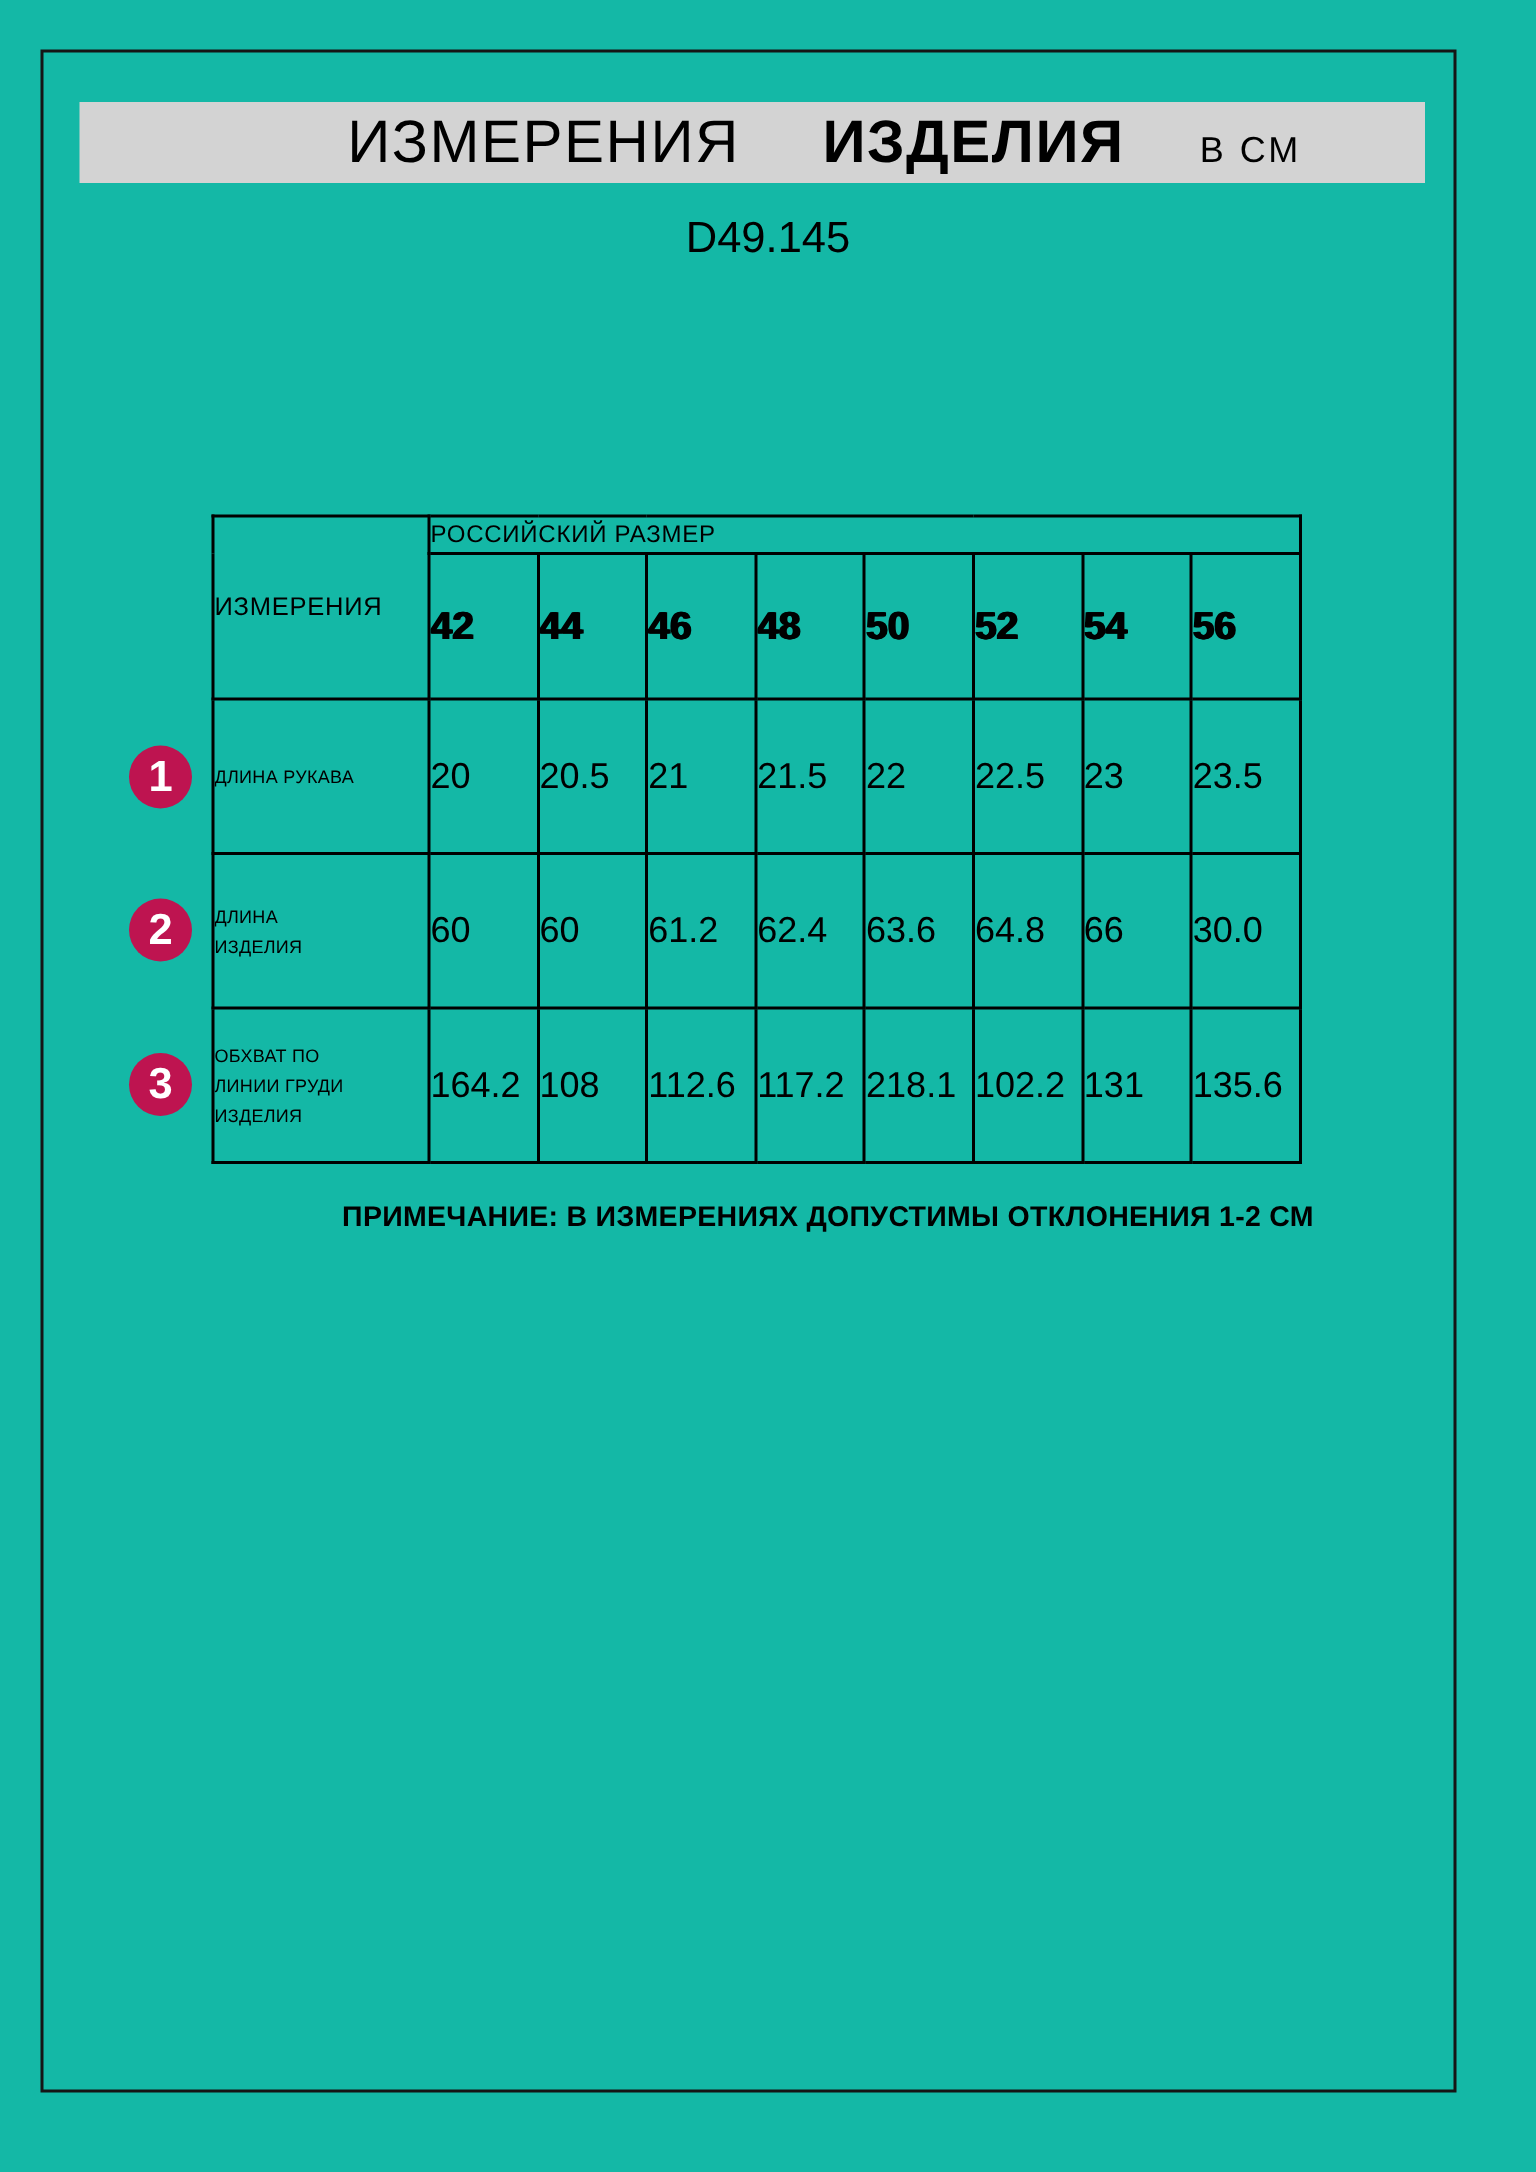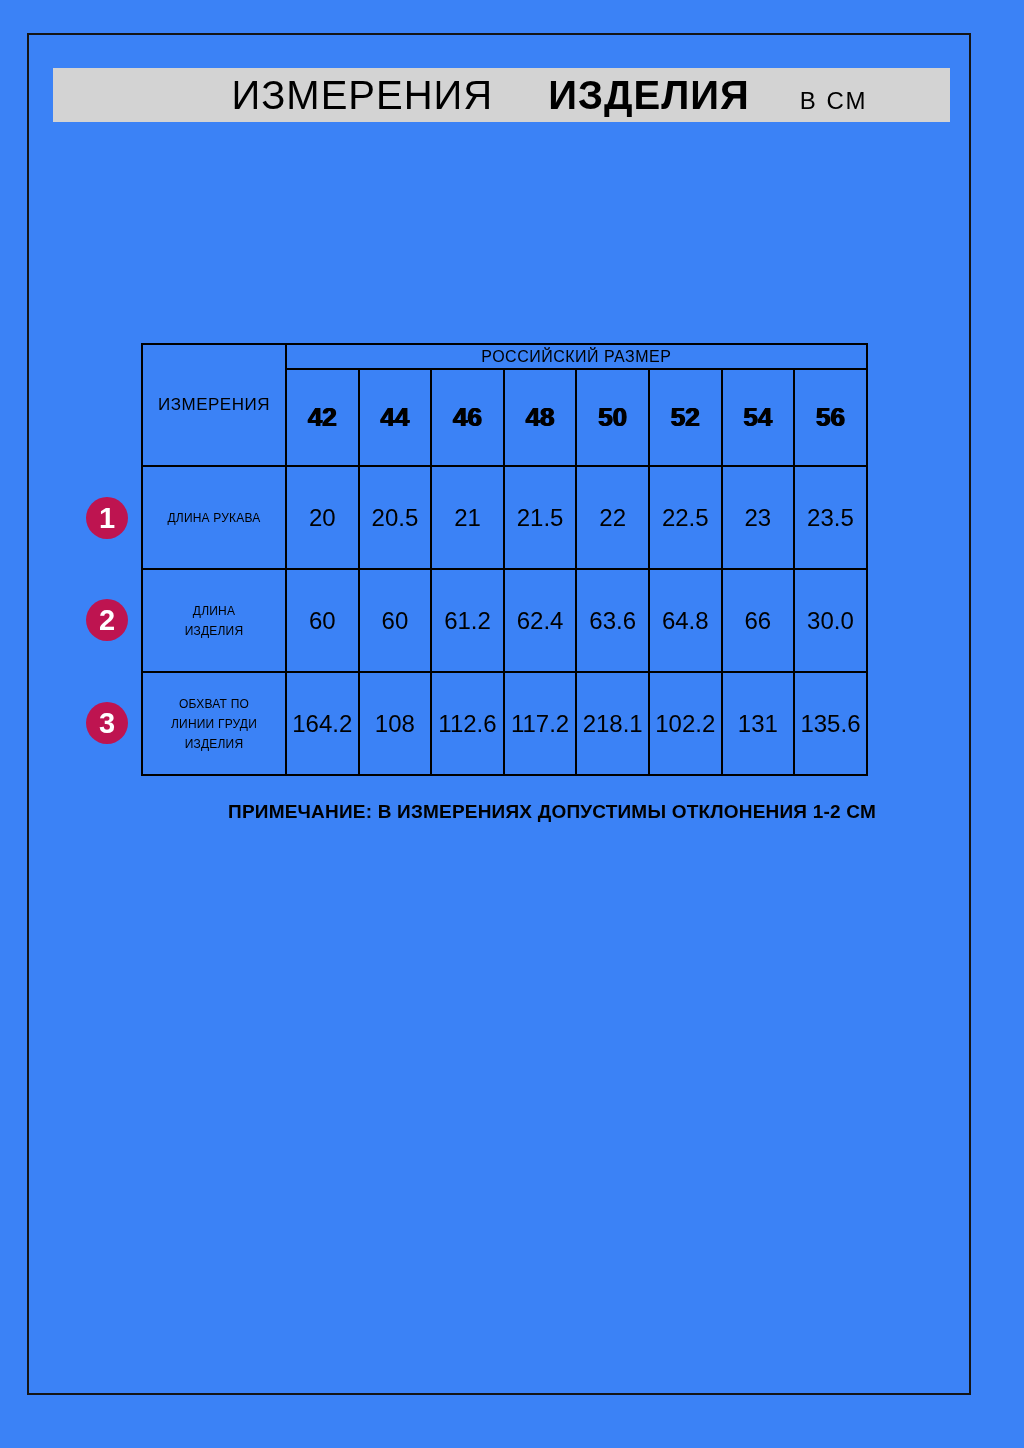--- a/index.html
+++ b/index.html
@@ -1,19 +1,19 @@
 <!DOCTYPE html>
 <html><head>
 <meta charset="utf-8">
 <style>
   html,body{margin:0;padding:0;background:#fff;}
   .page{
     position:relative;
     width:1024px;height:1448px;
-    background:#3b82f6;
+    background:#14b8a6;
     font-family:"Liberation Sans","DejaVu Sans",sans-serif;
     color:#000;
     overflow:hidden;
   }
   .frame{
     position:absolute;left:27px;top:33px;
     width:944px;height:1362px;
     border:2px solid #151515;
     box-sizing:border-box;
   }
@@ -39,21 +39,21 @@
     text-align:center;font-size:21.5px;line-height:31px;
     white-space:pre-line;
   }
   .size-table{
     position:absolute;left:141px;top:343px;
     border-collapse:collapse;table-layout:fixed;
     width:725px;
   }
   .size-table td{
     border:2px solid #000;
-    text-align:center;vertical-align:middle;
+    vertical-align:middle;
     padding:0;overflow:hidden;margin-top:40px;
   }
   .c-label{width:144px;}
   .c-size{width:72.6px;}
   .tr-group{height:25px;}
   .tr-sizes{height:97px;}
   .tr-data{height:103px;}
   .corner{font-size:17px;letter-spacing:0.5px;}
   .group-h{font-size:16px;letter-spacing:0.5px;}
   .size-h{
@@ -84,20 +84,21 @@
   <div class="frame"></div>
 
   <div class="titlebar" style="background:#D3D3D3;">
     <div class="titlebar-content">
       <span class="t-reg">ИЗМЕРЕНИЯ</span>
       <span class="t-bold">ИЗДЕЛИЯ</span>
       <span class="t-units">В СМ</span>
     </div>
   </div>
 
+  <div class="code">D49.145</div>
 
 
   <table class="size-table">
     <colgroup>
       <col class="c-label">
       <col class="c-size">
         <col class="c-size">
         <col class="c-size">
         <col class="c-size">
       <col class="c-size">

